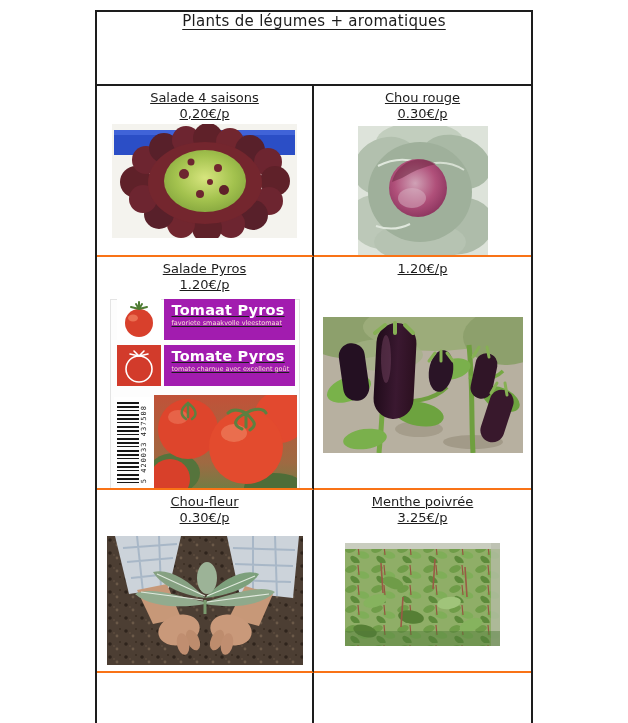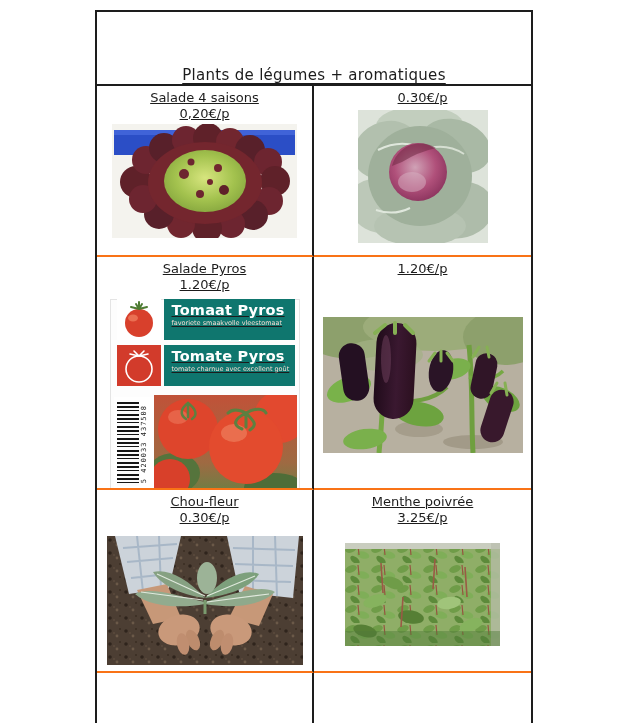--- a/index.html
+++ b/index.html
@@ -14,21 +14,21 @@
 
   .price-table {
     position: absolute; left: 95px; top: 10px;
     width: 434px;
     border: 2px solid #1d1d1d;
     background: #fff;
   }
   .title-row {
     height: 72px;
     border-bottom: 2px solid #1d1d1d;
-    display: flex; align-items: flex-end; justify-content: center;
+    display: flex; align-items: flex-start; justify-content: center;
   }
   .page-title {
     font-size: 15px;
     letter-spacing: 0.3px;
     text-decoration: underline;
     text-underline-offset: 3px;
   }
   .grid {
     display: grid;
     grid-template-columns: 217px 1fr;
@@ -58,21 +58,21 @@
     margin: 2px auto 0 auto;
     background: #fdfdfd;
     box-shadow: 0 0 0 1px #e4e4e4 inset;
     text-align: left;
   }
   .pk-row { display: flex; gap: 3px; margin: 6px 5px 0 7px; height: 41px; }
   .pk-row + .pk-row { margin-top: 5px; }
   .pk-icon { width: 44px; height: 41px; flex: none; display: flex; align-items: center; justify-content: center; }
   .pk-icon-photo { background: #ffffff; }
   .pk-icon-outline { background: #d23b2b; }
-  .pk-banner { flex: 1; background: #0f766e; color: #fff; padding: 3px 4px 0 8px; overflow: hidden; }
+  .pk-banner { flex: 1; background: #a21caf; color: #fff; padding: 3px 4px 0 8px; overflow: hidden; }
   .pk-title { font-size: 14.5px; font-weight: bold; line-height: 17px; letter-spacing: 0.2px; white-space: nowrap; }
   .pk-sub { font-size: 6.5px; line-height: 8px; color: #f7ddd3; white-space: nowrap; }
   .pk-photo { position: absolute; left: 44px; right: 3px; top: 96px; bottom: 3px; }
   .pk-photo svg { display: block; width: 100%; height: 100%; }
   .pk-barcode {
     position: absolute; left: 4px; top: 98px; width: 40px; height: 94px;
     background: #fff; display: flex; align-items: center; justify-content: flex-start;
   }
   .pk-bars {
     width: 22px; height: 84px; margin-left: 3px;
@@ -138,20 +138,21 @@
           <circle cx="72" cy="50" r="5" fill="#6d2530"></circle>
             <circle cx="106" cy="44" r="4" fill="#71262f"></circle>
           <circle cx="88" cy="70" r="4" fill="#6d2530"></circle>
             <circle cx="112" cy="66" r="5" fill="#5f2129"></circle>
           <circle cx="79" cy="38" r="3.5" fill="#6d2530"></circle>
             <circle cx="98" cy="58" r="3" fill="#71262f"></circle>
         </svg>
       </div>
 
       <div class="cell">
+        <div class="cell-name">Chou rouge</div>
         <div class="cell-price">0.30€/p</div>
         <svg class="cell-img mt4" width="130" height="133" viewBox="0 0 130 133">
           <defs>
             <radialGradient id="gcab" cx="45%" cy="42%" r="65%">
               <stop offset="0%" stop-color="#d0a2b6"></stop>
               <stop offset="55%" stop-color="#b0507a"></stop>
               <stop offset="100%" stop-color="#86305a"></stop>
             </radialGradient>
           </defs>
           <rect width="130" height="133" fill="#dde3da"></rect>

